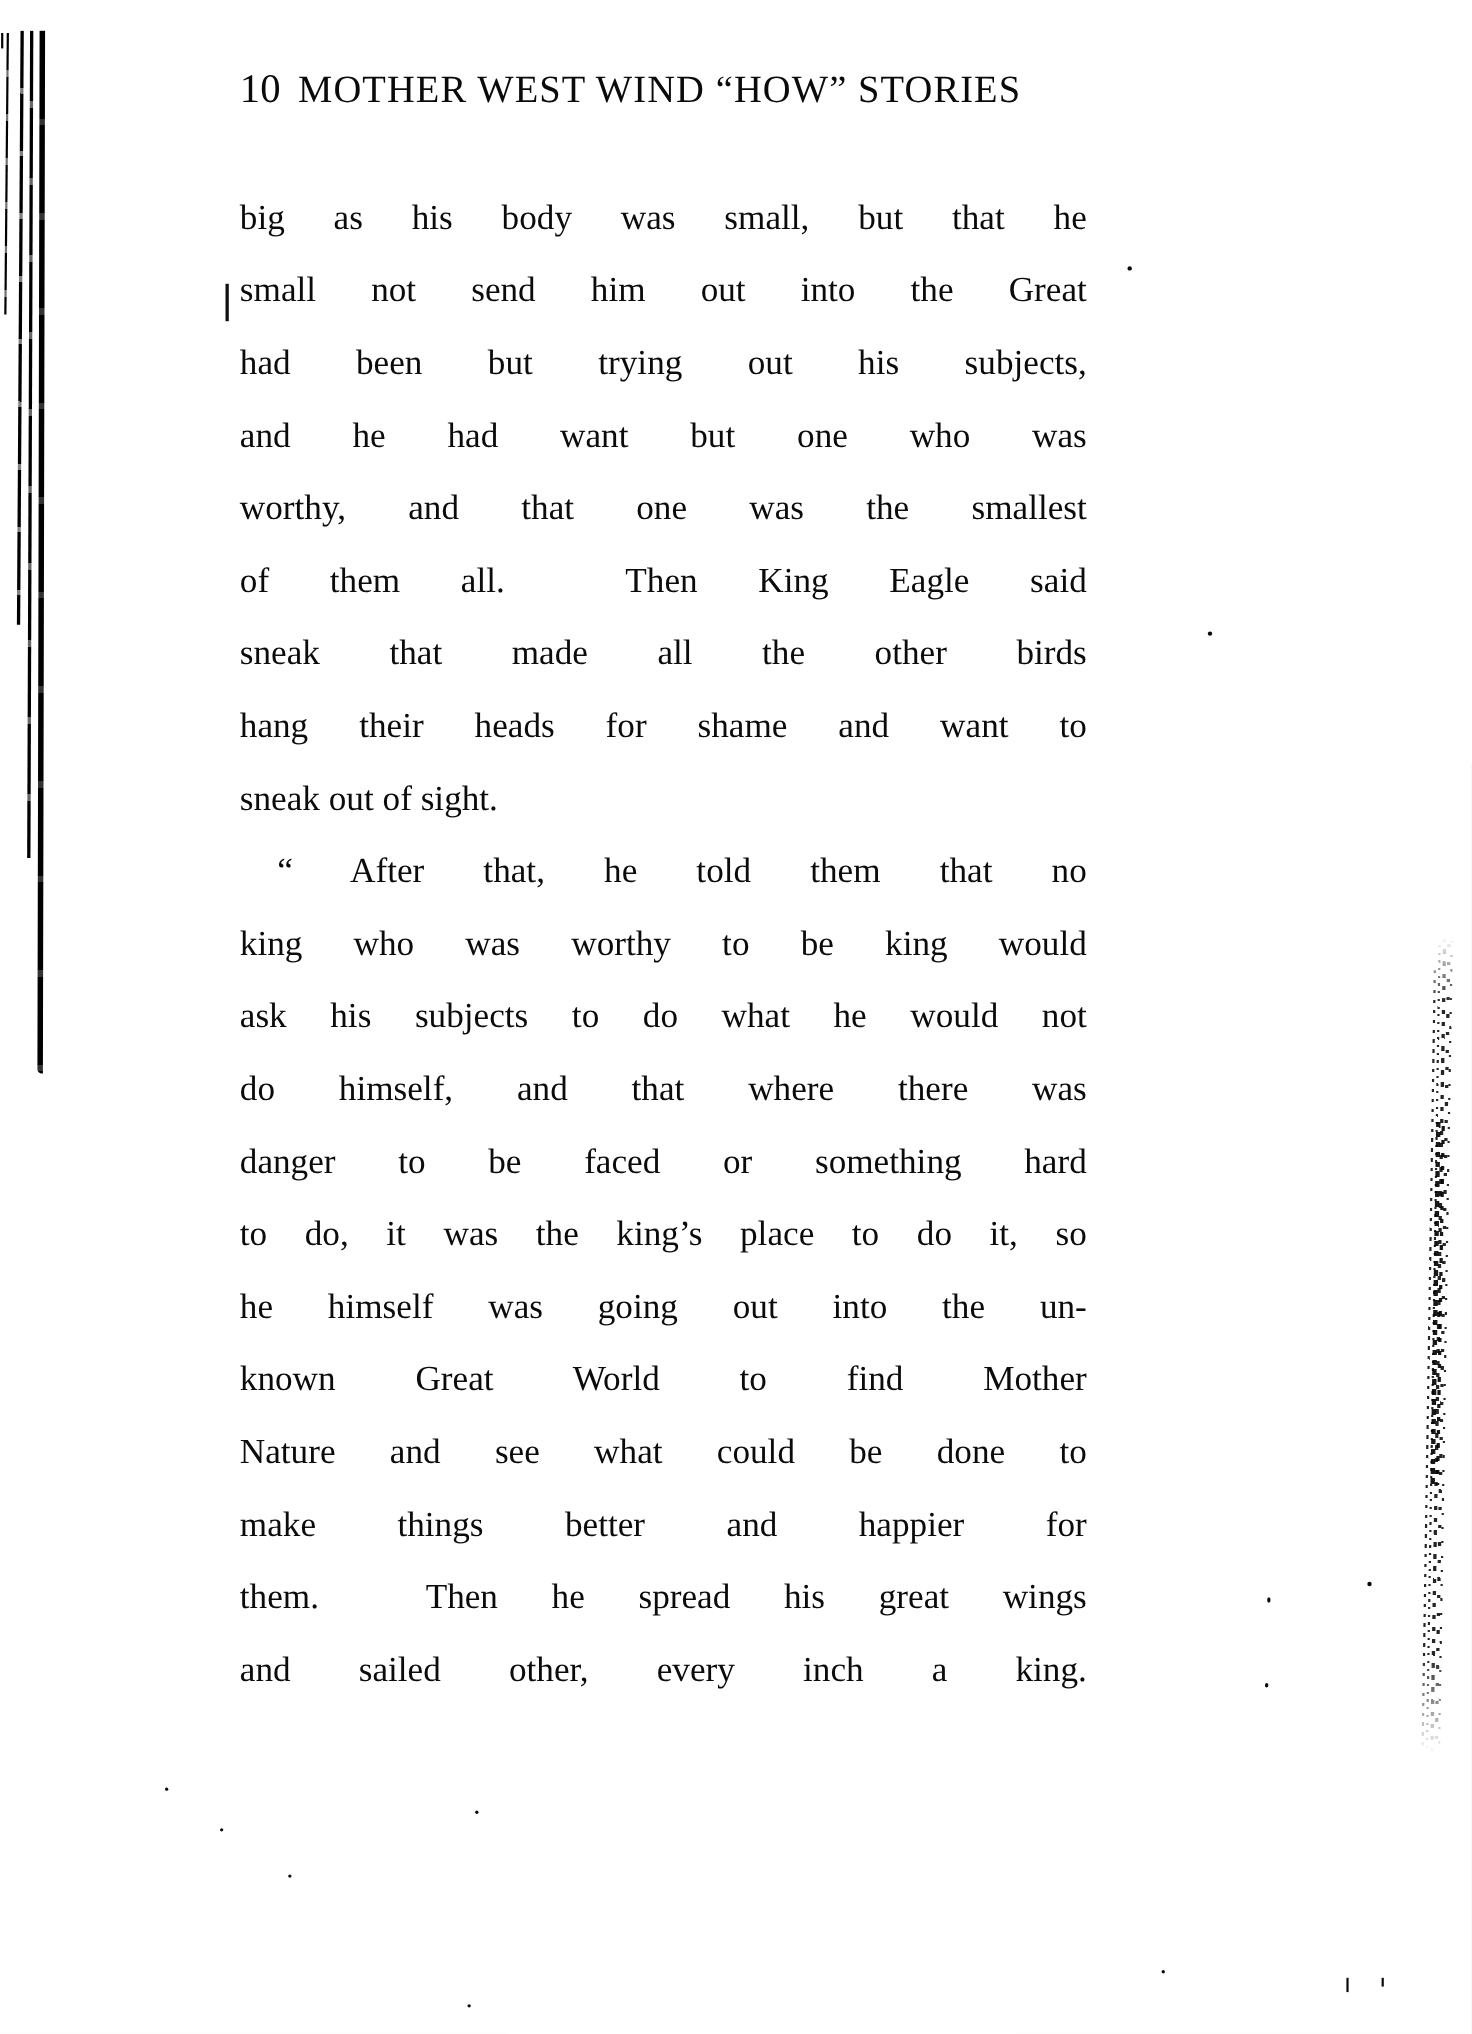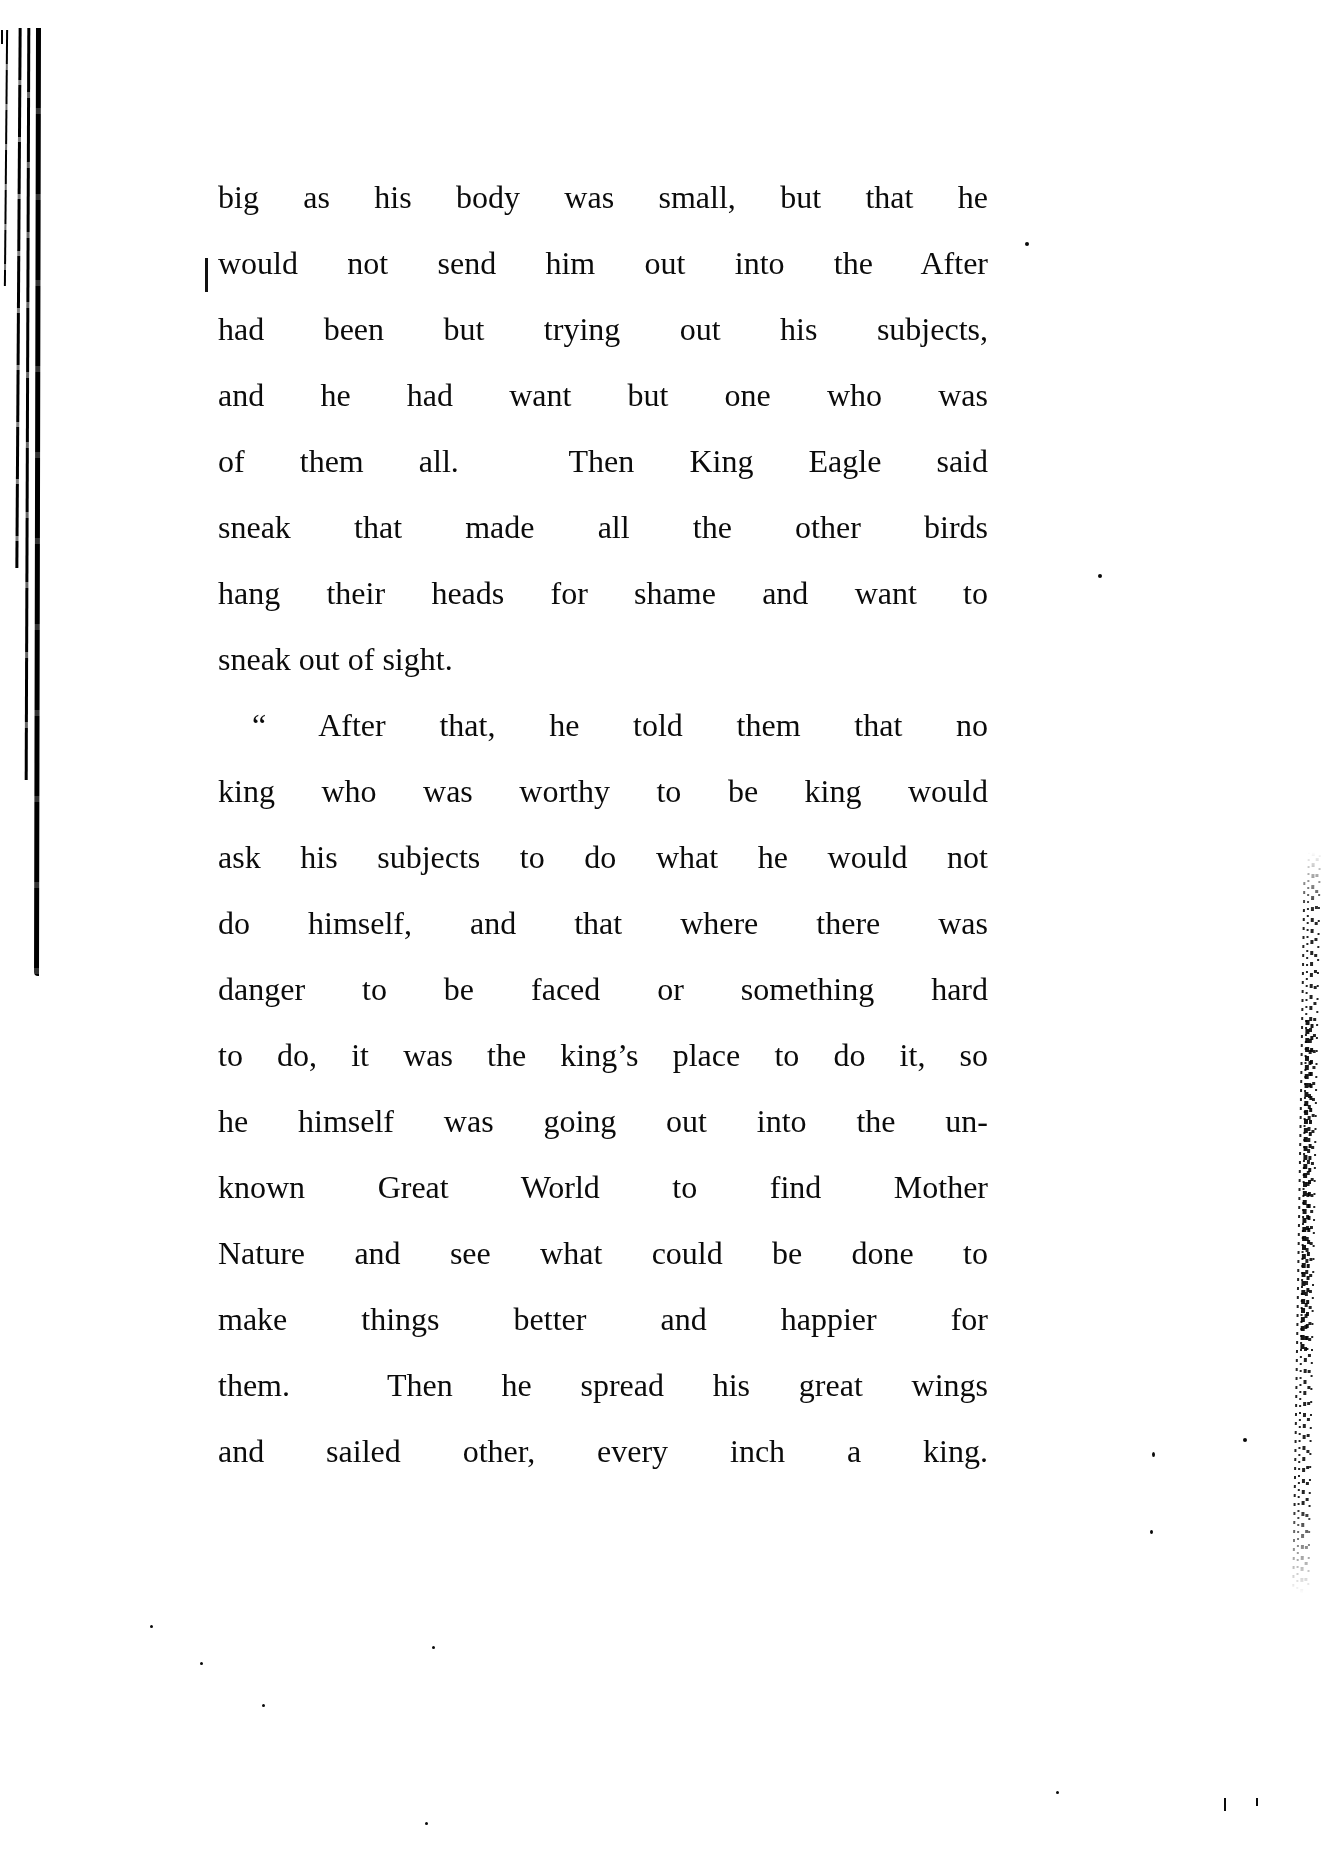--- a/index.html
+++ b/index.html
@@ -79,26 +79,30 @@
       repeating-linear-gradient(180deg,transparent 0 4px,#000 4px 8px,transparent 8px 12px) 7px 0/3px 100% no-repeat;
     opacity:.9;
   }
   .dot{position:absolute;background:#0a0a0a;border-radius:50%;}
 </style>
 </head>
 <body>
 
 <div class="page">
 
+  <div class="header">
+    <span class="pagenum">10</span><span>MOTHER WEST WIND “HOW” STORIES</span>
+  </div>
 
   <div class="body-text">
     <div class="tline">big as his body was small, but that he</div>
-    <div class="tline">would not send him out into the After</div>
+    <div class="tline">small not send him out into the Great</div>
     <div class="tline">had been but trying out his subjects,</div>
     <div class="tline">and he had want but one who was</div>
+    <div class="tline">worthy, and that one was the smallest</div>
     <div class="tline">of them all.&nbsp; Then King Eagle said</div>
     <div class="tline">sneak that made all the other birds</div>
     <div class="tline">hang their heads for shame and want to</div>
     <div class="tline no-just">sneak out of sight.</div>
     <div class="tline indent">“ After that, he told them that no</div>
     <div class="tline">king who was worthy to be king would</div>
     <div class="tline">ask his subjects to do what he would not</div>
     <div class="tline">do himself, and that where there was</div>
     <div class="tline">danger to be faced or something hard</div>
     <div class="tline">to do, it was the king’s place to do it, so</div>

